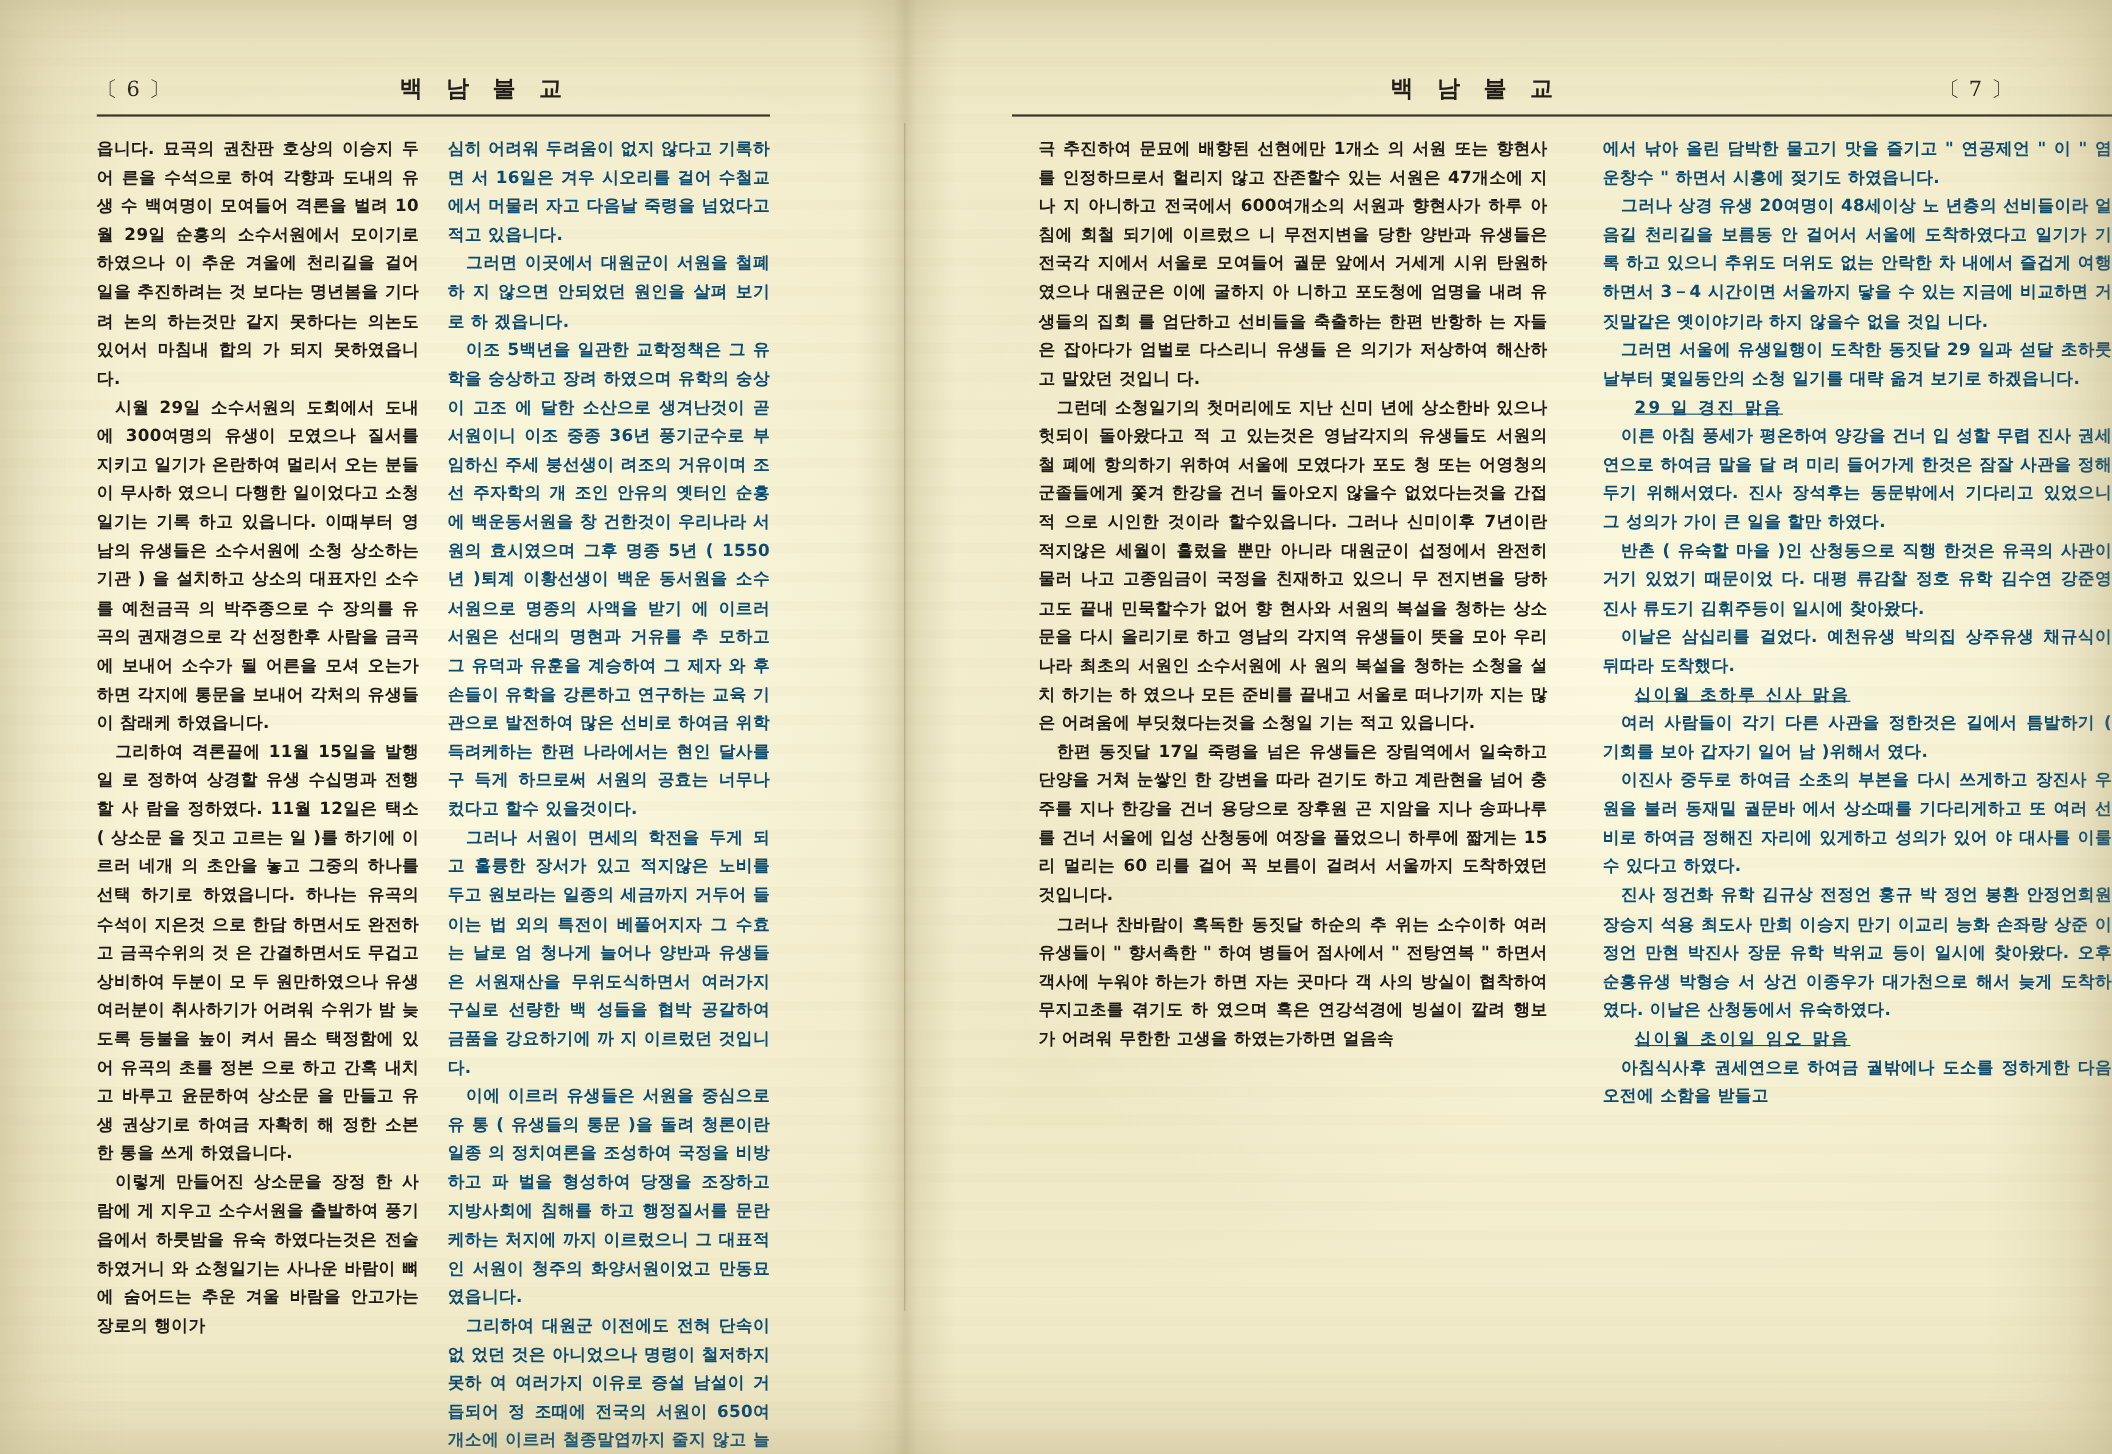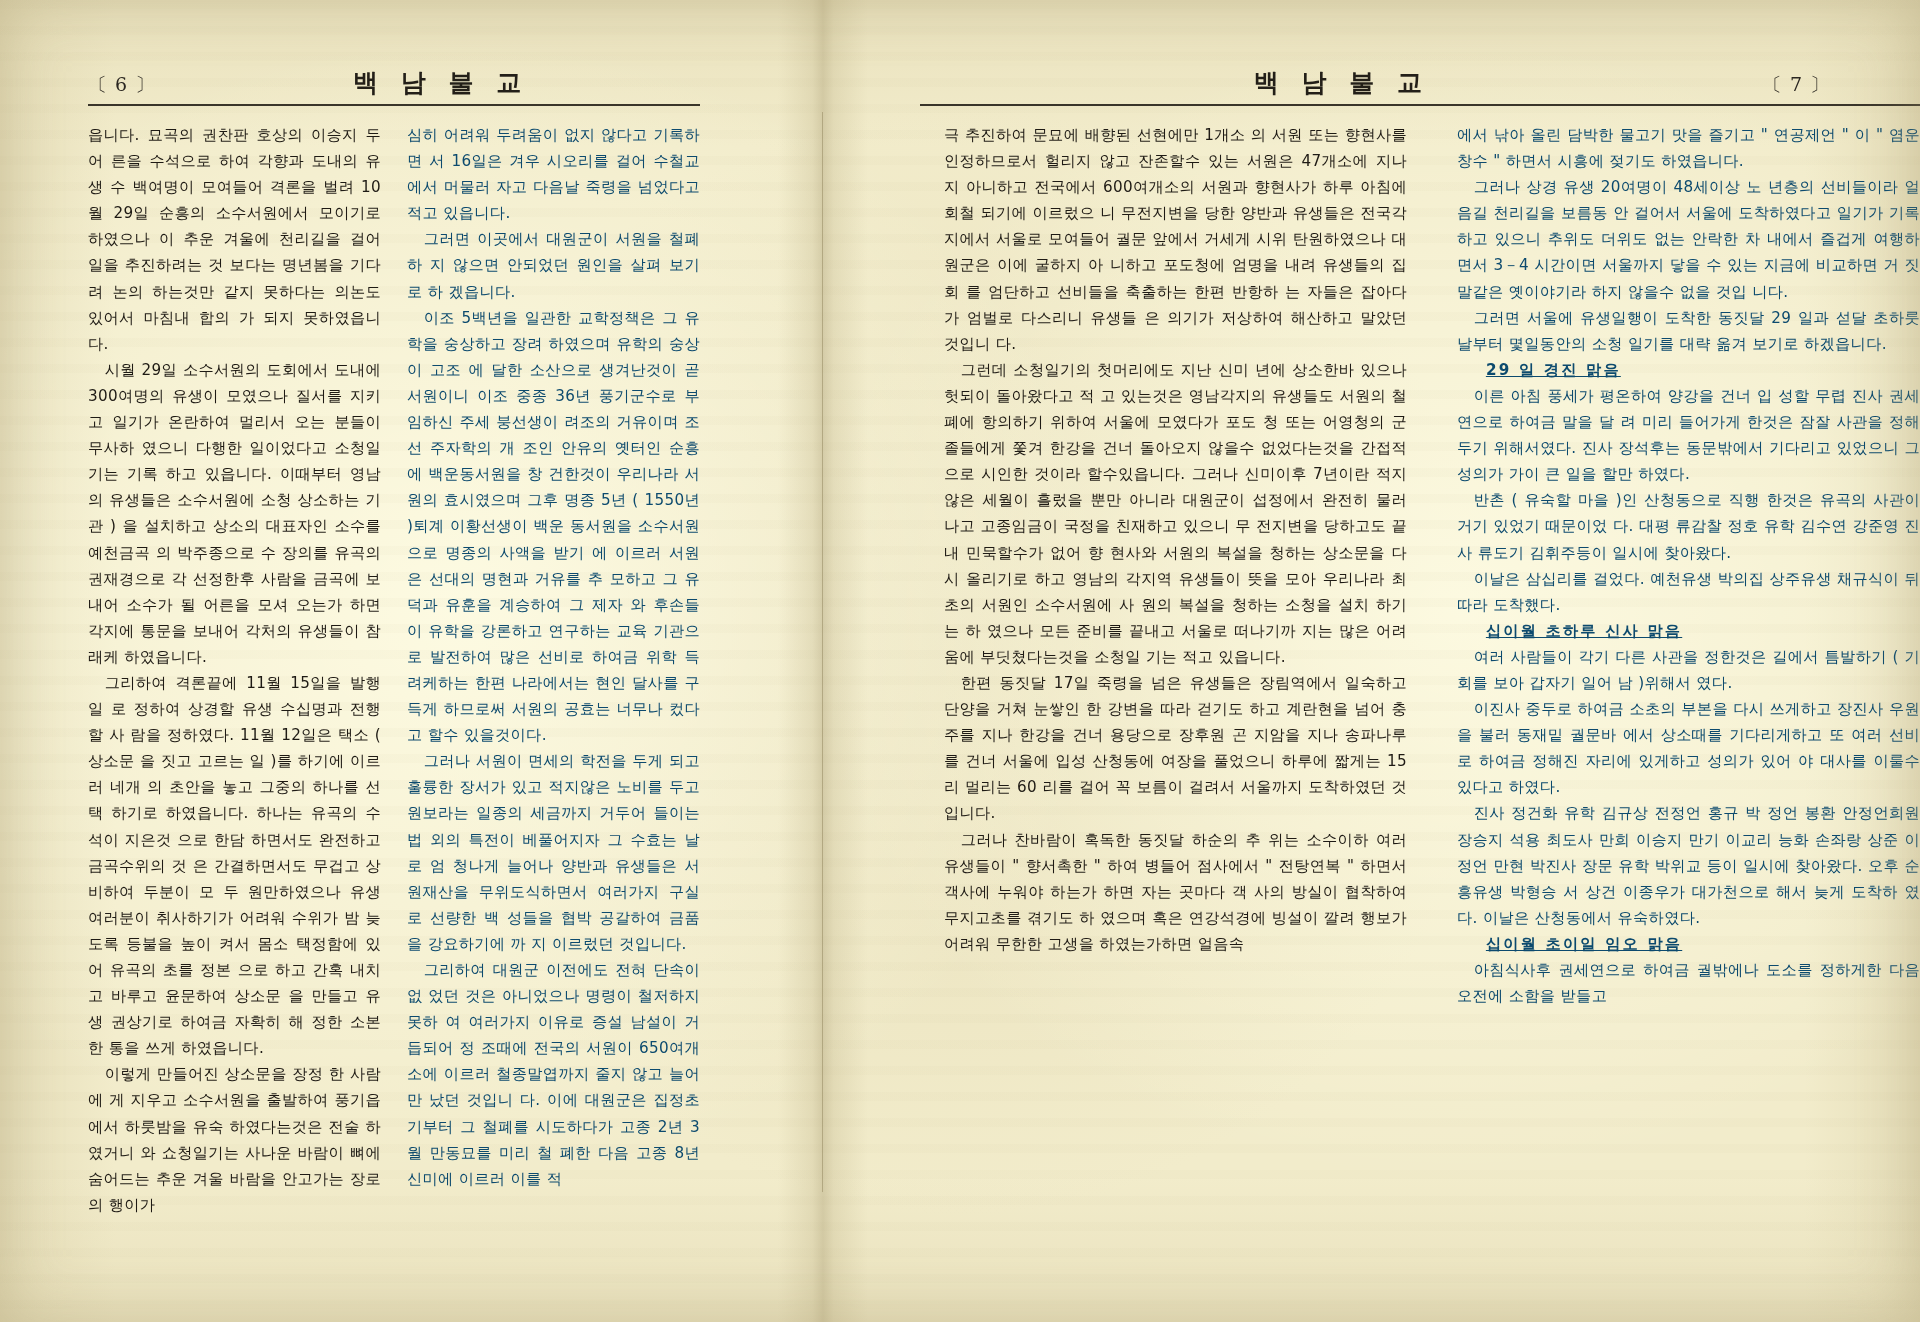--- a/index.html
+++ b/index.html
@@ -81,21 +81,21 @@
   .folio {
     font-family: "DejaVu Serif", "Liberation Serif", serif;
     font-size: 19px;
     color: #2b2721;
     letter-spacing: 1px;
     white-space: nowrap;
   }
   .mag-title {
     font-family: "DejaVu Sans", "Liberation Sans", sans-serif;
     font-weight: bold;
-    font-size: 25px;
+    font-size: 21px;
     color: #231f18;
     letter-spacing: 7px;
     white-space: nowrap;
   }
   .head-spacer { flex: 1 1 auto; }
 
   .columns {
     position: absolute;
     display: flex;
     gap: 26px;
@@ -113,20 +113,21 @@
     font-family: "DejaVu Sans", "Liberation Sans", sans-serif;
     font-size: 15.2px;
     line-height: 26.1px;
     color: #211d17;
     text-align: justify;
     text-justify: inter-character;
     word-break: break-all;
     margin: 0 0 0 0;
     text-indent: 1.1em;
     letter-spacing: 0.35px;
+    font-weight: bold;
   }
   .para.noindent { text-indent: 0; }
   .para.diary-head {
     text-indent: 1.9em;
     font-weight: bold;
     letter-spacing: 2.2px;
     text-decoration: underline;
   }
 
   
@@ -164,20 +165,21 @@
         <p class="para">시월 29일 소수서원의 도회에서 도내에 300여명의 유생이 모였으나 질서를 지키고 일기가 온란하여 멀리서 오는 분들이 무사하 였으니 다행한 일이었다고 소청일기는 기록 하고 있읍니다. 이때부터 영남의 유생들은 소수서원에 소청    상소하는 기관 ) 을 설치하고 상소의 대표자인 소수를 예천금곡 의 박주종으로 수 장의를 유곡의 권재경으로 각 선정한후 사람을 금곡에 보내어    소수가 될 어른을 모셔 오는가 하면 각지에 통문을 보내어 각처의 유생들이 참래케 하였읍니다.</p>
         <p class="para">그리하여 격론끝에 11월 15일을 발행일 로 정하여 상경할 유생 수십명과 전행할 사 람을 정하였다. 11월 12일은 택소 ( 상소문 을 짓고 고르는 일 )를 하기에 이르러 네개 의 초안을 놓고 그중의 하나를 선택 하기로 하였읍니다. 하나는 유곡의 수석이 지은것 으로 한담 하면서도 완전하고 금곡수위의 것 은 간결하면서도 무겁고 상비하여 두분이 모 두 원만하였으나 유생 여러분이 취사하기가 어려워 수위가 밤 늦도록 등불을 높이 켜서 몸소 택정함에 있어 유곡의 초를 정본 으로 하고 간혹 내치고 바루고 윤문하여    상소문 을 만들고 유생 권상기로 하여금 자확히 해 정한 소본 한 통을 쓰게 하였읍니다.</p>
         <p class="para">이렇게 만들어진 상소문을 장정 한 사람에 게 지우고 소수서원을 출발하여 풍기읍에서 하룻밤을 유숙 하였다는것은 전술 하였거니 와 쇼청일기는 사나운 바람이 뼈에 숨어드는 추운 겨울 바람을 안고가는 장로의  행이가</p>
       </div>
 
       <div class="col">
         <p class="para noindent">심히 어려워 두려움이 없지 않다고 기록하면 서 16일은 겨우 시오리를 걸어 수철교 에서 머물러 자고 다음날 죽령을 넘었다고 적고 있읍니다.</p>
         <p class="para">그러면 이곳에서 대원군이 서원을 철폐하 지 않으면 안되었던 원인을 살펴 보기로 하 겠읍니다.</p>
         <p class="para">이조 5백년을 일관한 교학정책은 그 유학을 숭상하고 장려 하였으며 유학의 숭상이 고조 에 달한 소산으로 생겨난것이 곧  서원이니 이조 중종 36년 풍기군수로 부임하신 주세 붕선생이 려조의 거유이며 조선 주자학의 개 조인 안유의 옛터인 순흥에 백운동서원을 창 건한것이 우리나라 서원의 효시였으며 그후 명종 5년 ( 1550년 )퇴계 이황선생이   백운 동서원을 소수서원으로 명종의 사액을 받기 에 이르러 서원은 선대의 명현과 거유를 추 모하고 그 유덕과 유훈을 계승하여 그  제자 와 후손들이 유학을 강론하고 연구하는 교육 기관으로 발전하여 많은 선비로 하여금 위학 득려케하는 한편 나라에서는 현인 달사를 구 득게 하므로써 서원의 공효는 너무나 컸다고 할수 있을것이다.</p>
         <p class="para">그러나 서원이 면세의 학전을 두게 되고 훌륭한 장서가 있고 적지않은 노비를  두고 원보라는 일종의 세금까지 거두어 들이는 법 외의 특전이 베풀어지자 그 수효는 날로 엄 청나게 늘어나 양반과 유생들은 서원재산을 무위도식하면서 여러가지 구실로 선량한 백 성들을 협박 공갈하여 금품을 강요하기에 까 지 이르렀던 것입니다.</p>
+        <p class="para">이에 이르러 유생들은 서원을 중심으로 유 통 ( 유생들의 통문 )을 돌려 청론이란 일종 의 정치여론을 조성하여 국정을 비방하고 파 벌을 형성하여 당쟁을 조장하고   지방사회에 침해를 하고 행정질서를 문란케하는 처지에 까지 이르렀으니 그 대표적인 서원이 청주의 화양서원이었고 만동묘 였읍니다.</p>
         <p class="para">그리하여 대원군 이전에도 전혀 단속이 없 었던 것은 아니었으나 명령이 철저하지 못하 여 여러가지 이유로 증설 남설이 거듭되어 정 조때에 전국의 서원이 650여개소에 이르러 철종말엽까지 줄지 않고 늘어만 났던 것입니 다. 이에 대원군은 집정초기부터 그 철폐를 시도하다가 고종 2년 3월 만동묘를 미리 철 폐한 다음 고종 8년 신미에 이르러 이를 적</p>
         <p class="para"></p>
       </div>
 
     </div>
   </div>
 
   <div id="gutter"></div>
   <div id="spine-line"></div>
 

